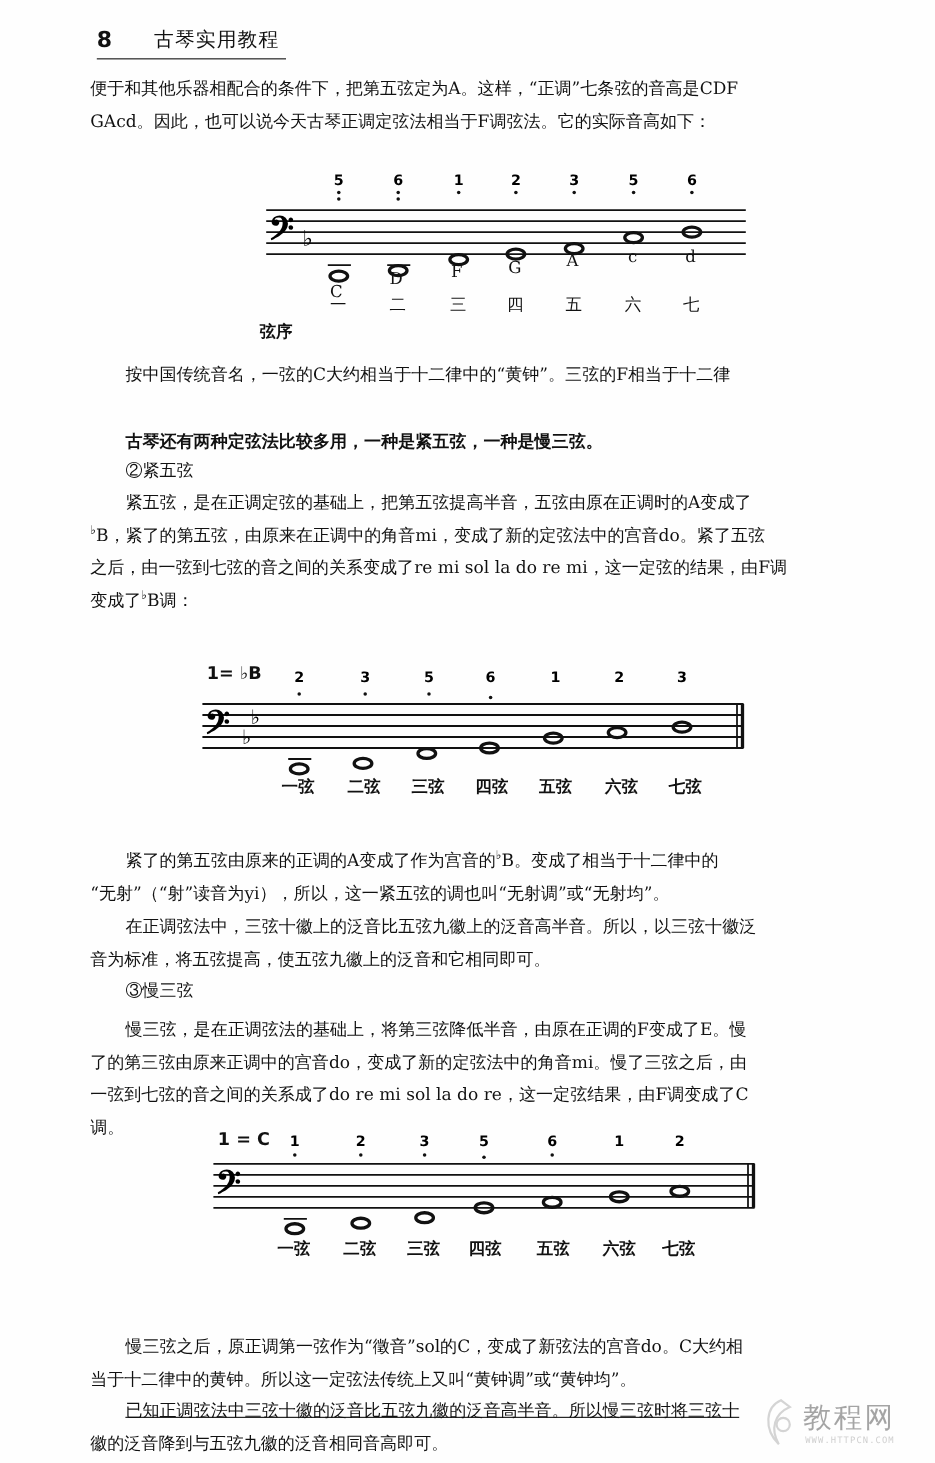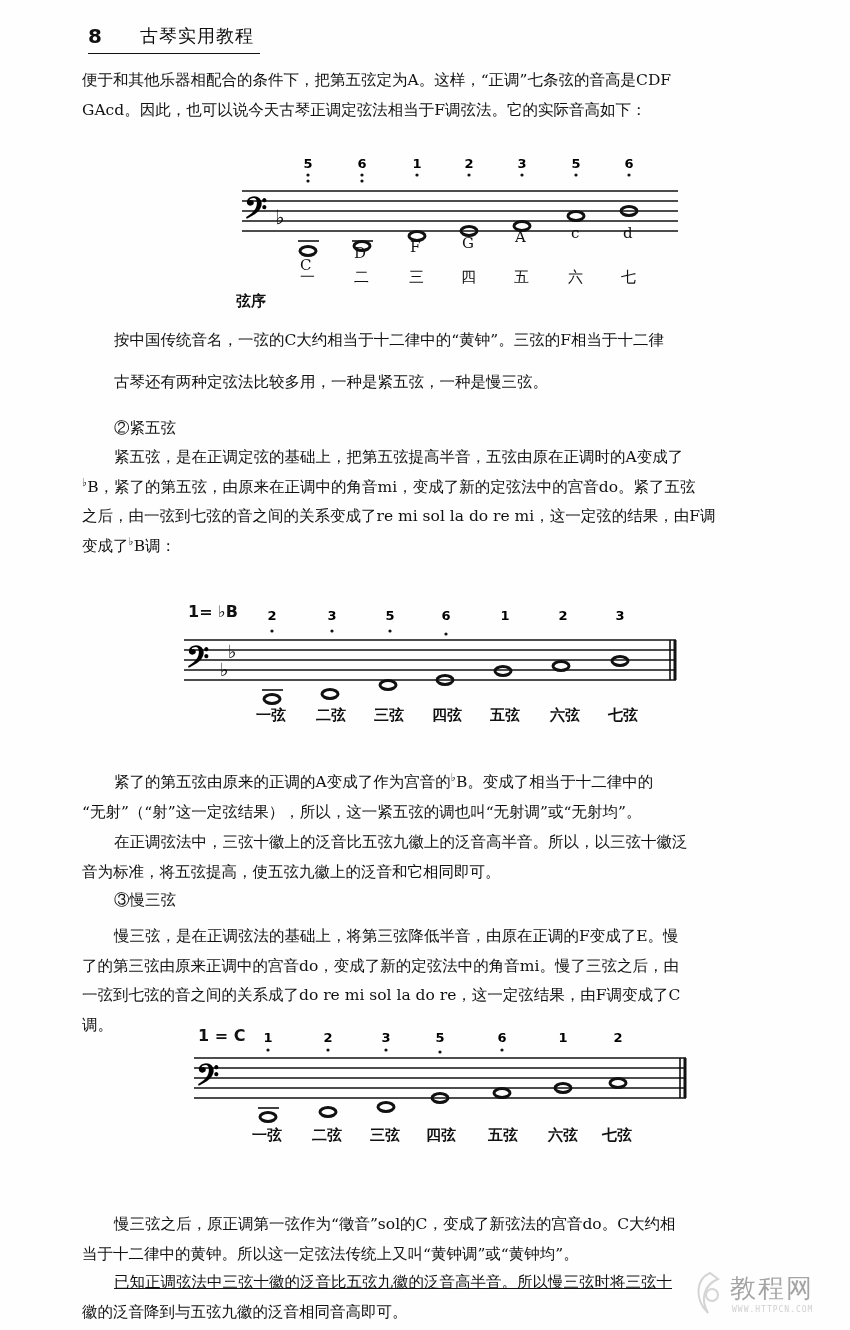--- a/index.html
+++ b/index.html
@@ -90,21 +90,21 @@
   <span class="lbl" style="left:179px; top:120px; font-weight:normal; font-family:'DejaVu Serif',serif;">三</span>
   <span class="lbl" style="left:231px; top:120px; font-weight:normal; font-family:'DejaVu Serif',serif;">四</span>
   <span class="lbl" style="left:284px; top:120px; font-weight:normal; font-family:'DejaVu Serif',serif;">五</span>
   <span class="lbl" style="left:338px; top:120px; font-weight:normal; font-family:'DejaVu Serif',serif;">六</span>
   <span class="lbl" style="left:391px; top:120px; font-weight:normal; font-family:'DejaVu Serif',serif;">七</span>
 </div>
 
 <div class="para indent" style="top:326px;">
   <span class="line">按中国传统音名，一弦的C大约相当于十二律中的“黄钟”。三弦的F相当于十二律</span>
 </div>
-<div class="para indent" style="top:368px;">
+<div class="para indent" style="top:386px;font-weight:bold;">
   <span class="line">古琴还有两种定弦法比较多用，一种是紧五弦，一种是慢三弦。</span>
 </div>
 <div class="para indent" style="top:414px;">
   <span class="line">②紧五弦</span>
 </div>
 
 <div class="para" style="top:443px;">
   <span class="line" style="text-indent:32px;">紧五弦，是在正调定弦的基础上，把第五弦提高半音，五弦由原在正调时的A变成了</span>
   <span class="line"><span class="flat">♭</span><span>B，紧了的第五弦，由原来在正调中的角音mi，变成了新的定弦法中的宫音do。紧了五弦</span></span>
   <span class="line">之后，由一弦到七弦的音之间的关系变成了re mi sol la do re mi，这一定弦的结果，由F调</span>
@@ -156,21 +156,21 @@
   <span class="lbl" style="left:136px; top:108px;">二弦</span>
   <span class="lbl" style="left:194px; top:108px;">三弦</span>
   <span class="lbl" style="left:252px; top:108px;">四弦</span>
   <span class="lbl" style="left:310px; top:108px;">五弦</span>
   <span class="lbl" style="left:370px; top:108px;">六弦</span>
   <span class="lbl" style="left:428px; top:108px;">七弦</span>
 </div>
 
 <div class="para" style="top:768px;">
   <span class="line" style="text-indent:32px;"><span>紧了的第五弦由原来的正调的A变成了作为宫音的</span><span class="flat">♭</span><span>B。变成了相当于十二律中的</span></span>
-  <span class="line">“无射”（“射”这一定弦结果），所以，这一紧五弦的调也叫“无射调”或“无射均”。</span>
+  <span class="line">“无射”（“射”读音为yi），所以，这一紧五弦的调也叫“无射调”或“无射均”。</span>
 </div>
 
 <div class="para" style="top:828px;">
   <span class="line" style="text-indent:32px;">在正调弦法中，三弦十徽上的泛音比五弦九徽上的泛音高半音。所以，以三弦十徽泛</span>
   <span class="line">音为标准，将五弦提高，使五弦九徽上的泛音和它相同即可。</span>
 </div>
 <div class="para indent" style="top:886px;">
   <span class="line">③慢三弦</span>
 </div>
 

